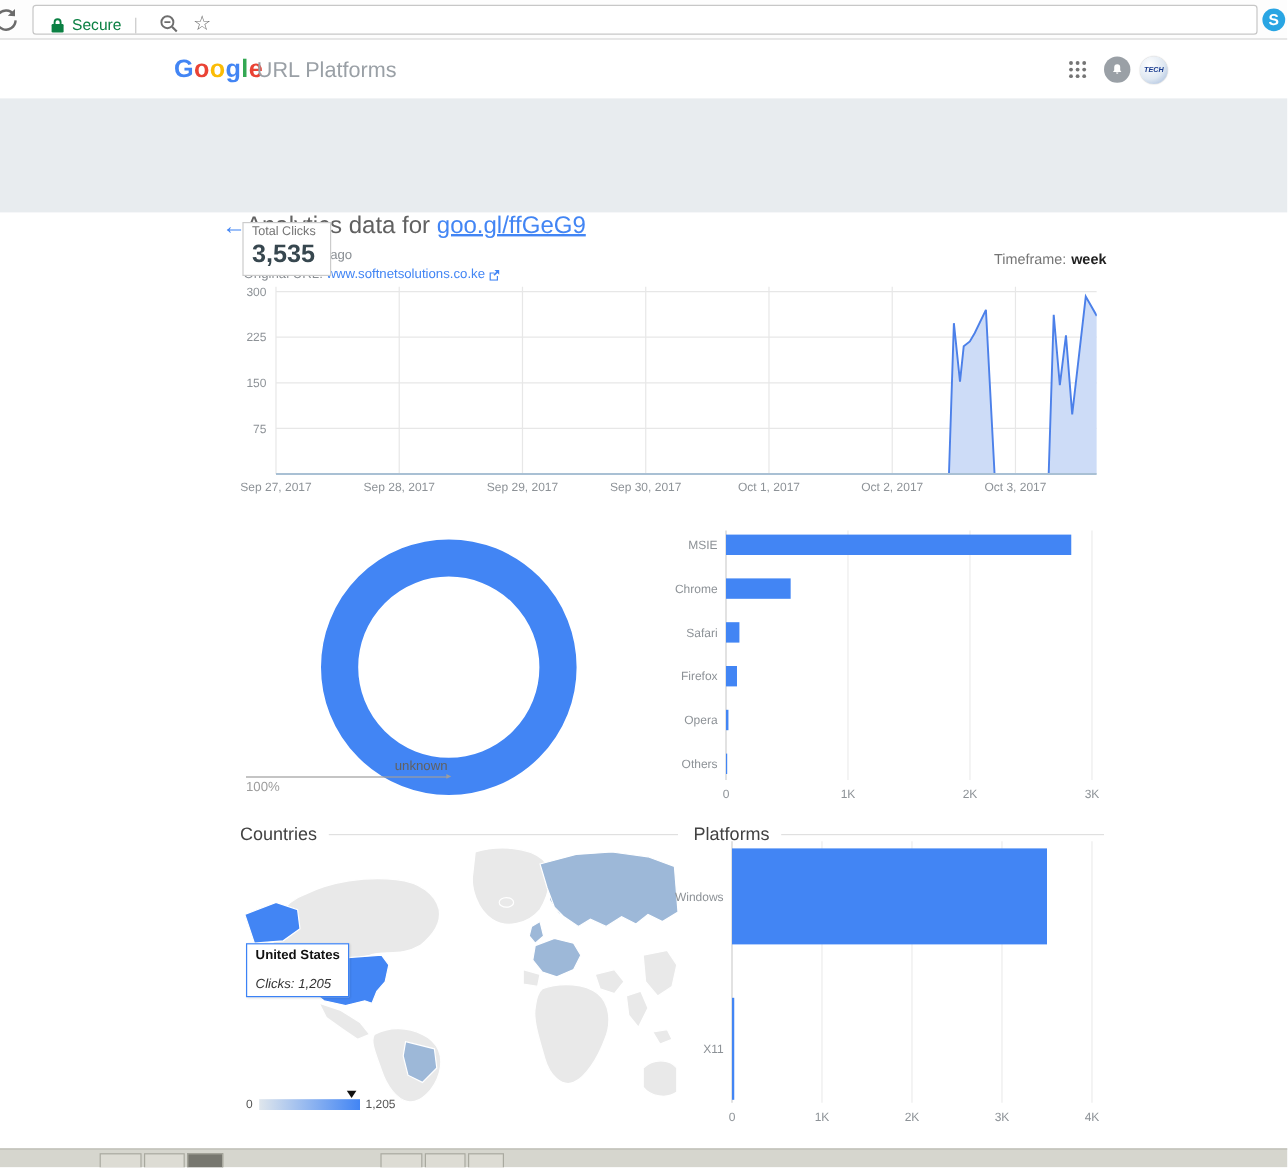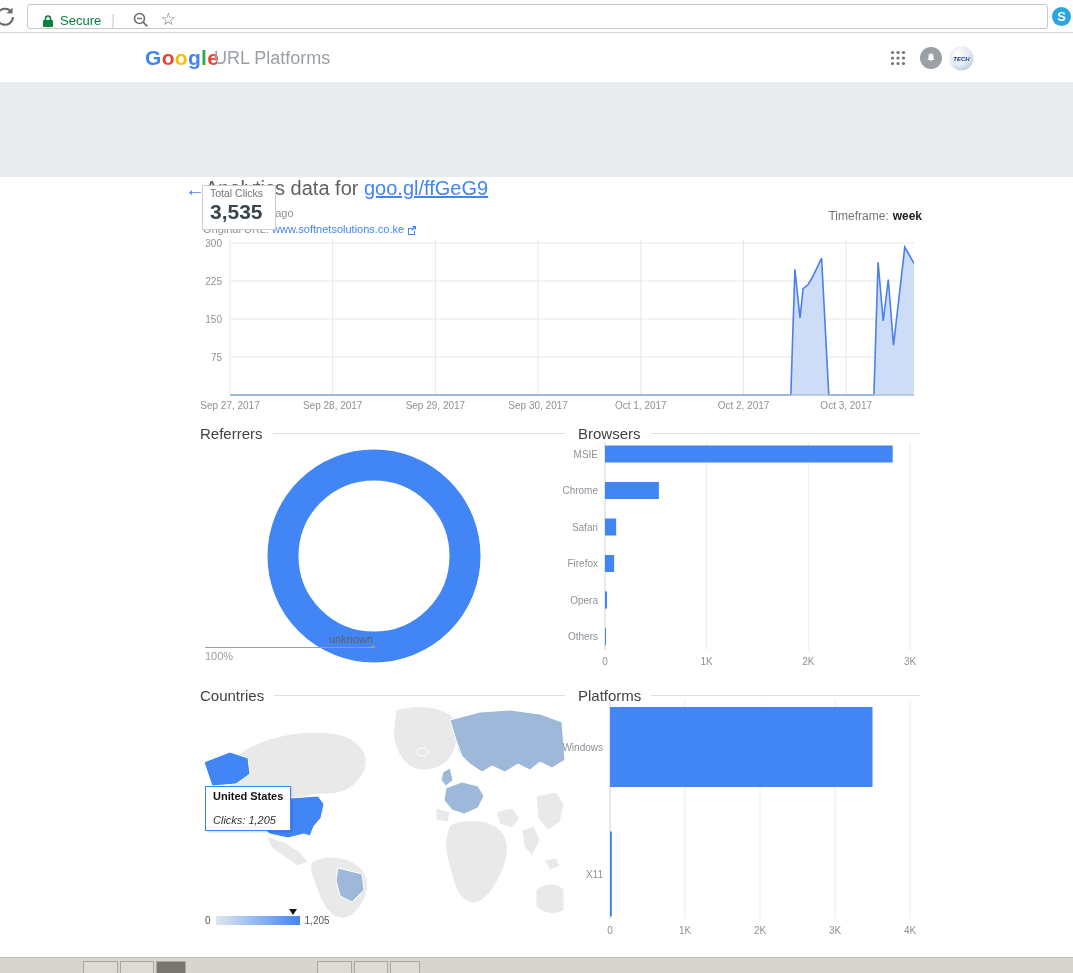--- a/index.html
+++ b/index.html
@@ -185,28 +185,20 @@
       <text x="440.8108108108108" y="174" text-anchor="middle" class="tick">Oct 1, 2017</text>
       <line x1="543.5135135135135" y1="4" x2="543.5135135135135" y2="160" stroke="#e7e7e7"></line>
       <text x="543.5135135135135" y="174" text-anchor="middle" class="tick">Oct 2, 2017</text>
       <line x1="646.2162162162163" y1="4" x2="646.2162162162163" y2="160" stroke="#e7e7e7"></line>
       <text x="646.2162162162163" y="174" text-anchor="middle" class="tick">Oct 3, 2017</text>
       <path d="M30,160 L30.0,160.0 L590.8,160.0 L594.9,34.3 L600.0,83.0 L603.1,53.6 L608.2,49.5 L612.3,42.5 L621.6,23.2 L628.8,160.0 L673.9,160.0 L678.1,27.3 L683.2,86.0 L688.3,44.5 L693.5,110.3 L704.8,12.1 L714.0,28.3 L714.0000000000001,160 Z" fill="#cddcf7" stroke="none"></path>
       <path d="M30.0,160.0 L590.8,160.0 L594.9,34.3 L600.0,83.0 L603.1,53.6 L608.2,49.5 L612.3,42.5 L621.6,23.2 L628.8,160.0 L673.9,160.0 L678.1,27.3 L683.2,86.0 L688.3,44.5 L693.5,110.3 L704.8,12.1 L714.0,28.3" fill="none" stroke="#4c80e9" stroke-width="1.6"></path>
       <line x1="30" y1="160" x2="714" y2="160" stroke="#a9c0d4" stroke-width="1.5"></line>
     </svg>
 
-  <div class="section-title t-referrers">
-      <span>Referrers</span>
-      <span class="rule"></span>
-    </div>
-  <div class="section-title t-browsers">
-      <span>Browsers</span>
-      <span class="rule"></span>
-    </div>
   <div class="section-title t-countries">
       <span>Countries</span>
       <span class="rule"></span>
     </div>
   <div class="section-title t-platforms">
       <span>Platforms</span>
       <span class="rule"></span>
     </div>
 
   <svg id="donut-svg" width="378" height="240">

